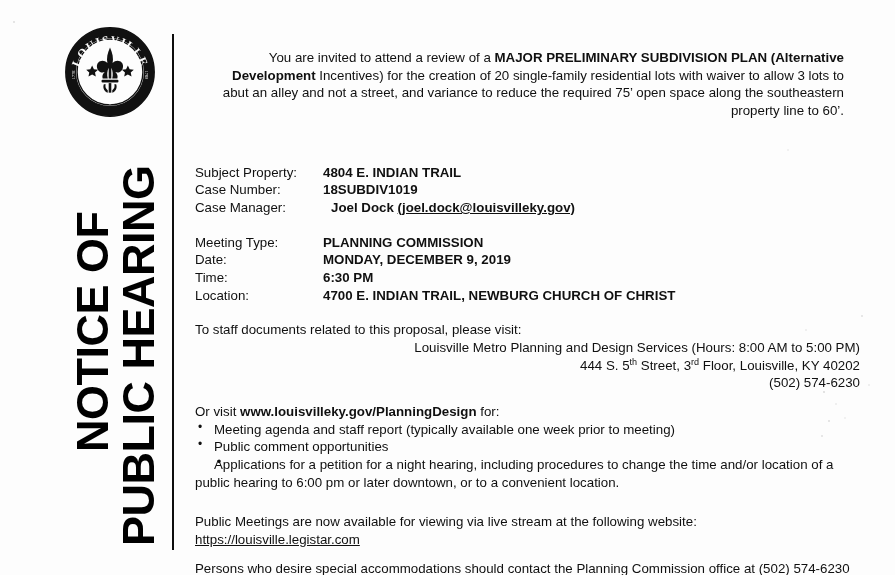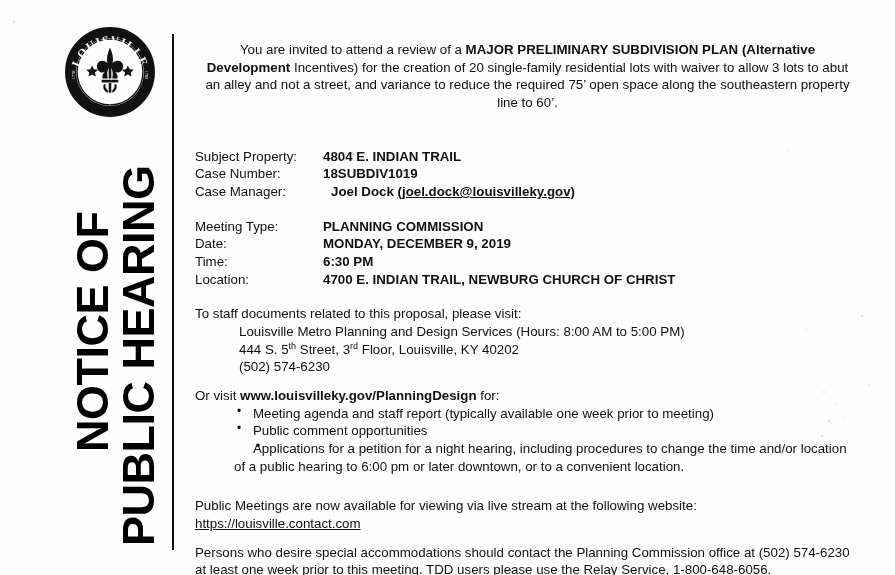--- a/index.html
+++ b/index.html
@@ -75,22 +75,22 @@
   #content {
     position: absolute;
     left: 195px;
     top: 33px;
     width: 665px;
     font-size: 13.3px;
     line-height: 1.33;
   }
 
   .lead {
-    margin: 8px;
-    text-align: center;
+    margin: 16px;
+    text-align: right;
   }
   .lead b { font-weight: bold; }
 
   
   .deflist {
     margin: 0;
     display: grid;
     grid-template-columns: 128px 1fr;
     row-gap: 0;
   }
@@ -104,32 +104,32 @@
   .deflist .v.indent { padding-left: 8px; }
   .deflist .v .lnk {
     font-weight: bold;
     text-decoration: underline;
   }
 
   .block { margin: 0; }
 
   .sub {
     padding-left: 44px;
+    text-align: right;
   }
   .sub .row { white-space: nowrap; }
 
   ul.bullets {
     margin: 0;
     padding: 0;
     list-style: none;
   }
   ul.bullets li {
     position: relative;
     padding-left: 19px;
-    margin-left: 39px;
   }
   ul.bullets li::before {
     content: "\2022";
     position: absolute;
     left: 3px;
     top: -1px;
     font-size: 12px;
   }
   ul.bullets li.wrapfull {
     padding-left: 0;
@@ -279,21 +279,21 @@
         <li>Public comment opportunities</li>
         <li class="wrapfull">Applications for a petition for a night hearing, including procedures to change the time and/or location of a public hearing to 6:00 pm or later downtown, or to a convenient location.</li>
       </ul>
     </div>
 
     <div class="gap-sm"></div>
 
 
     <div class="gap-sm"></div>
 
-    <div class="block"><span>Public Meetings are now available for viewing via live stream at the following website: </span><span class="u">https://louisville.contact.com</span></div>
+    <div class="block"><span>Public Meetings are now available for viewing via live stream at the following website: </span><span class="u">https://louisville.legistar.com</span></div>
 
     <div class="gap-sm"></div>
 
     <div class="block">Persons who desire special accommodations should contact the Planning Commission office at (502) 574-6230 at least one week prior to this meeting. TDD users please use the Relay Service, 1-800-648-6056.</div>
   </div>
 
   <svg id="speckle" viewBox="0 0 895 575" xmlns="http://www.w3.org/2000/svg">
     <g fill="#bdbdbd">
       <circle cx="824" cy="392" r="1.1"></circle>
       <circle cx="836" cy="404" r="0.8"></circle>

